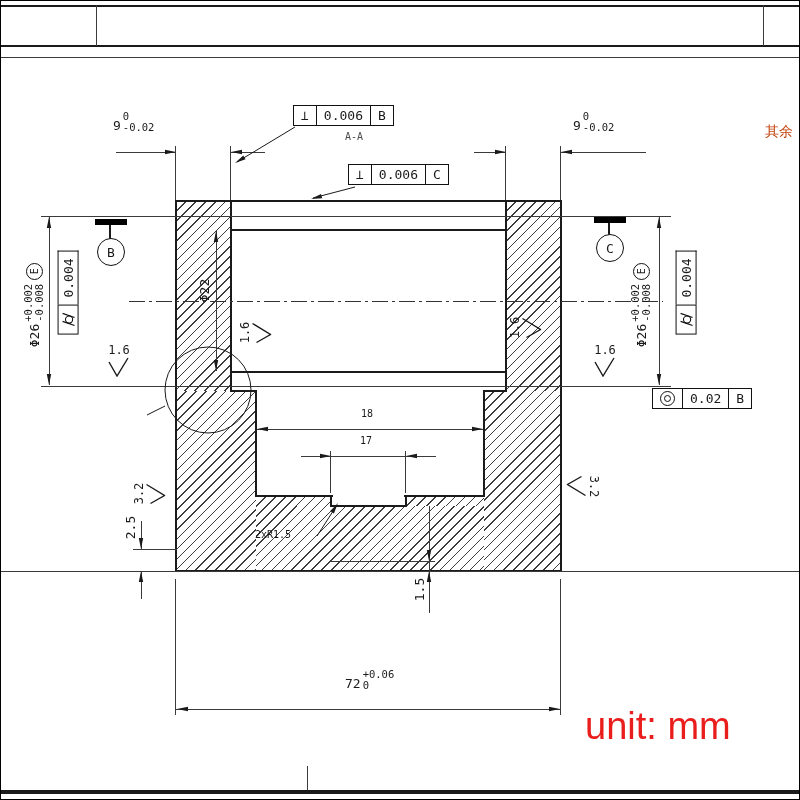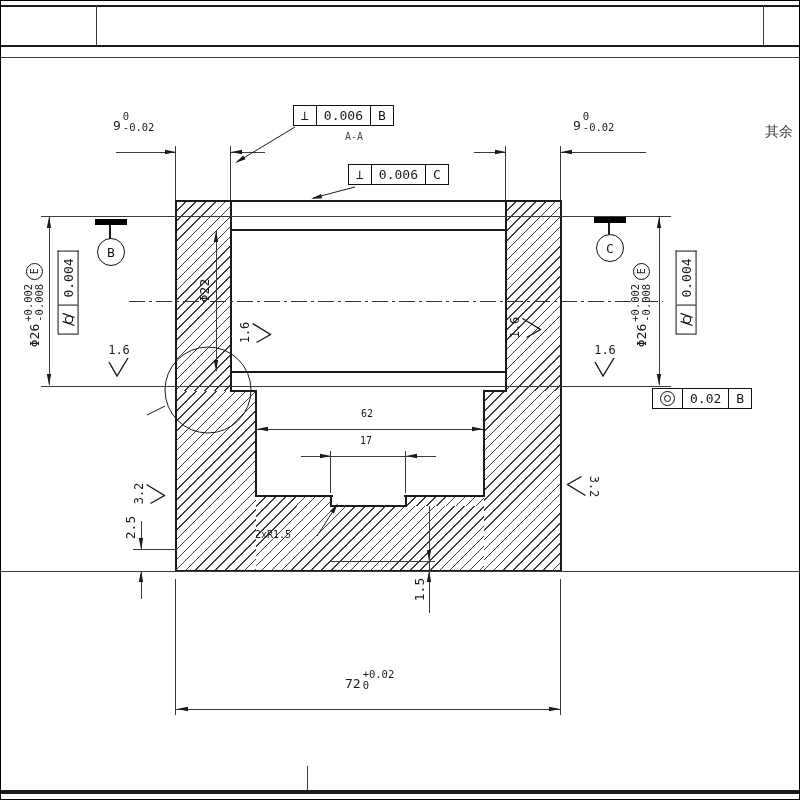--- a/index.html
+++ b/index.html
@@ -214,30 +214,30 @@
     <span class="cell">
       <svg width="14" height="14" viewBox="0 0 14 14">
           <circle cx="7" cy="7.5" r="3.6" fill="none" stroke="#111" stroke-width="1.1"></circle>
           <line x1="1" y1="13" x2="5.2" y2="1" stroke="#111" stroke-width="1.1"></line>
           <line x1="9" y1="13" x2="13.2" y2="1" stroke="#111" stroke-width="1.1"></line>
         </svg>
     </span>
     <span class="cell">0.004</span>
   </div>
 
-  <div class="note" style="left:360px;top:407px">62</div>
+  <div class="note" style="left:360px;top:407px">18</div>
   <div class="note" style="left:359px;top:434px">17</div>
   <div class="note" style="left:254px;top:528px">2xR1.5</div>
   <div class="dim ctr rot" style="left:114px;top:519px;width:30px">2.5</div>
   <div class="dim ctr rot" style="left:403px;top:581px;width:30px">1.5</div>
 
   <div class="dim" style="left:344px;top:668px">
     <span>72</span>
     <span class="tol">
-        <span>+0.02</span>
+        <span>+0.06</span>
         <span>0</span>
       </span>
   </div>
 
   <div class="sf" style="left:106px;top:343px">
     <span>1.6</span>
     <svg width="24" height="20">
         <path d="M2,5 L10,19 L21,1" fill="none" stroke="#1a1a1a" stroke-width="1.4"></path>
       </svg>
   </div>
@@ -265,15 +265,16 @@
         <path d="M2,5 L10,19 L21,1" fill="none" stroke="#1a1a1a" stroke-width="1.4"></path>
       </svg>
   </div>
   <div class="sf rotcw" style="left:570px;top:469px">
     <span>3.2</span>
     <svg width="24" height="20">
         <path d="M2,5 L10,19 L21,1" fill="none" stroke="#1a1a1a" stroke-width="1.4"></path>
       </svg>
   </div>
 
-  <div class="note" style="left:764px;top:122px;color:#404040;font-size:14px;font-family:Liberation Mono, monospace">其余</div>
+  <div class="note" style="left:764px;top:122px;color:#c2410c;font-size:14px;font-family:Liberation Mono, monospace">其余</div>
+  <div class="unit" style="left:584px;top:704px">unit: mm</div>
 
 </div>
 
 </body></html>

